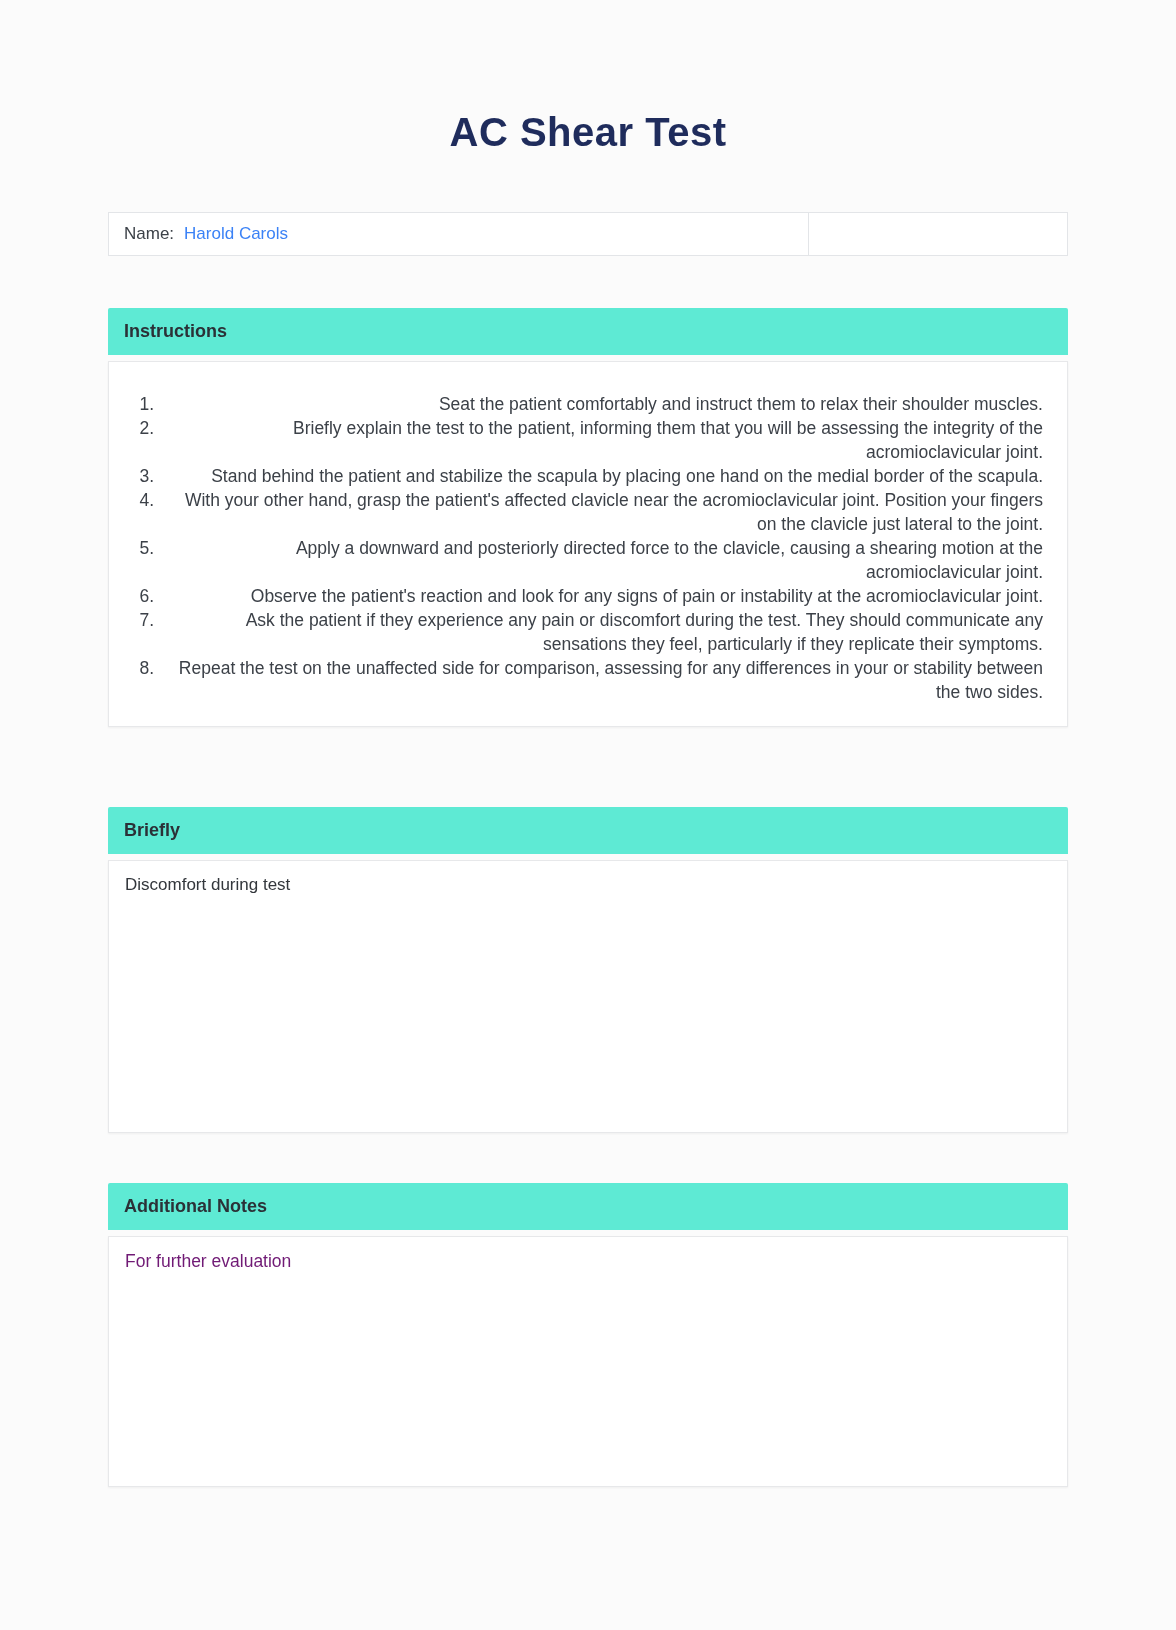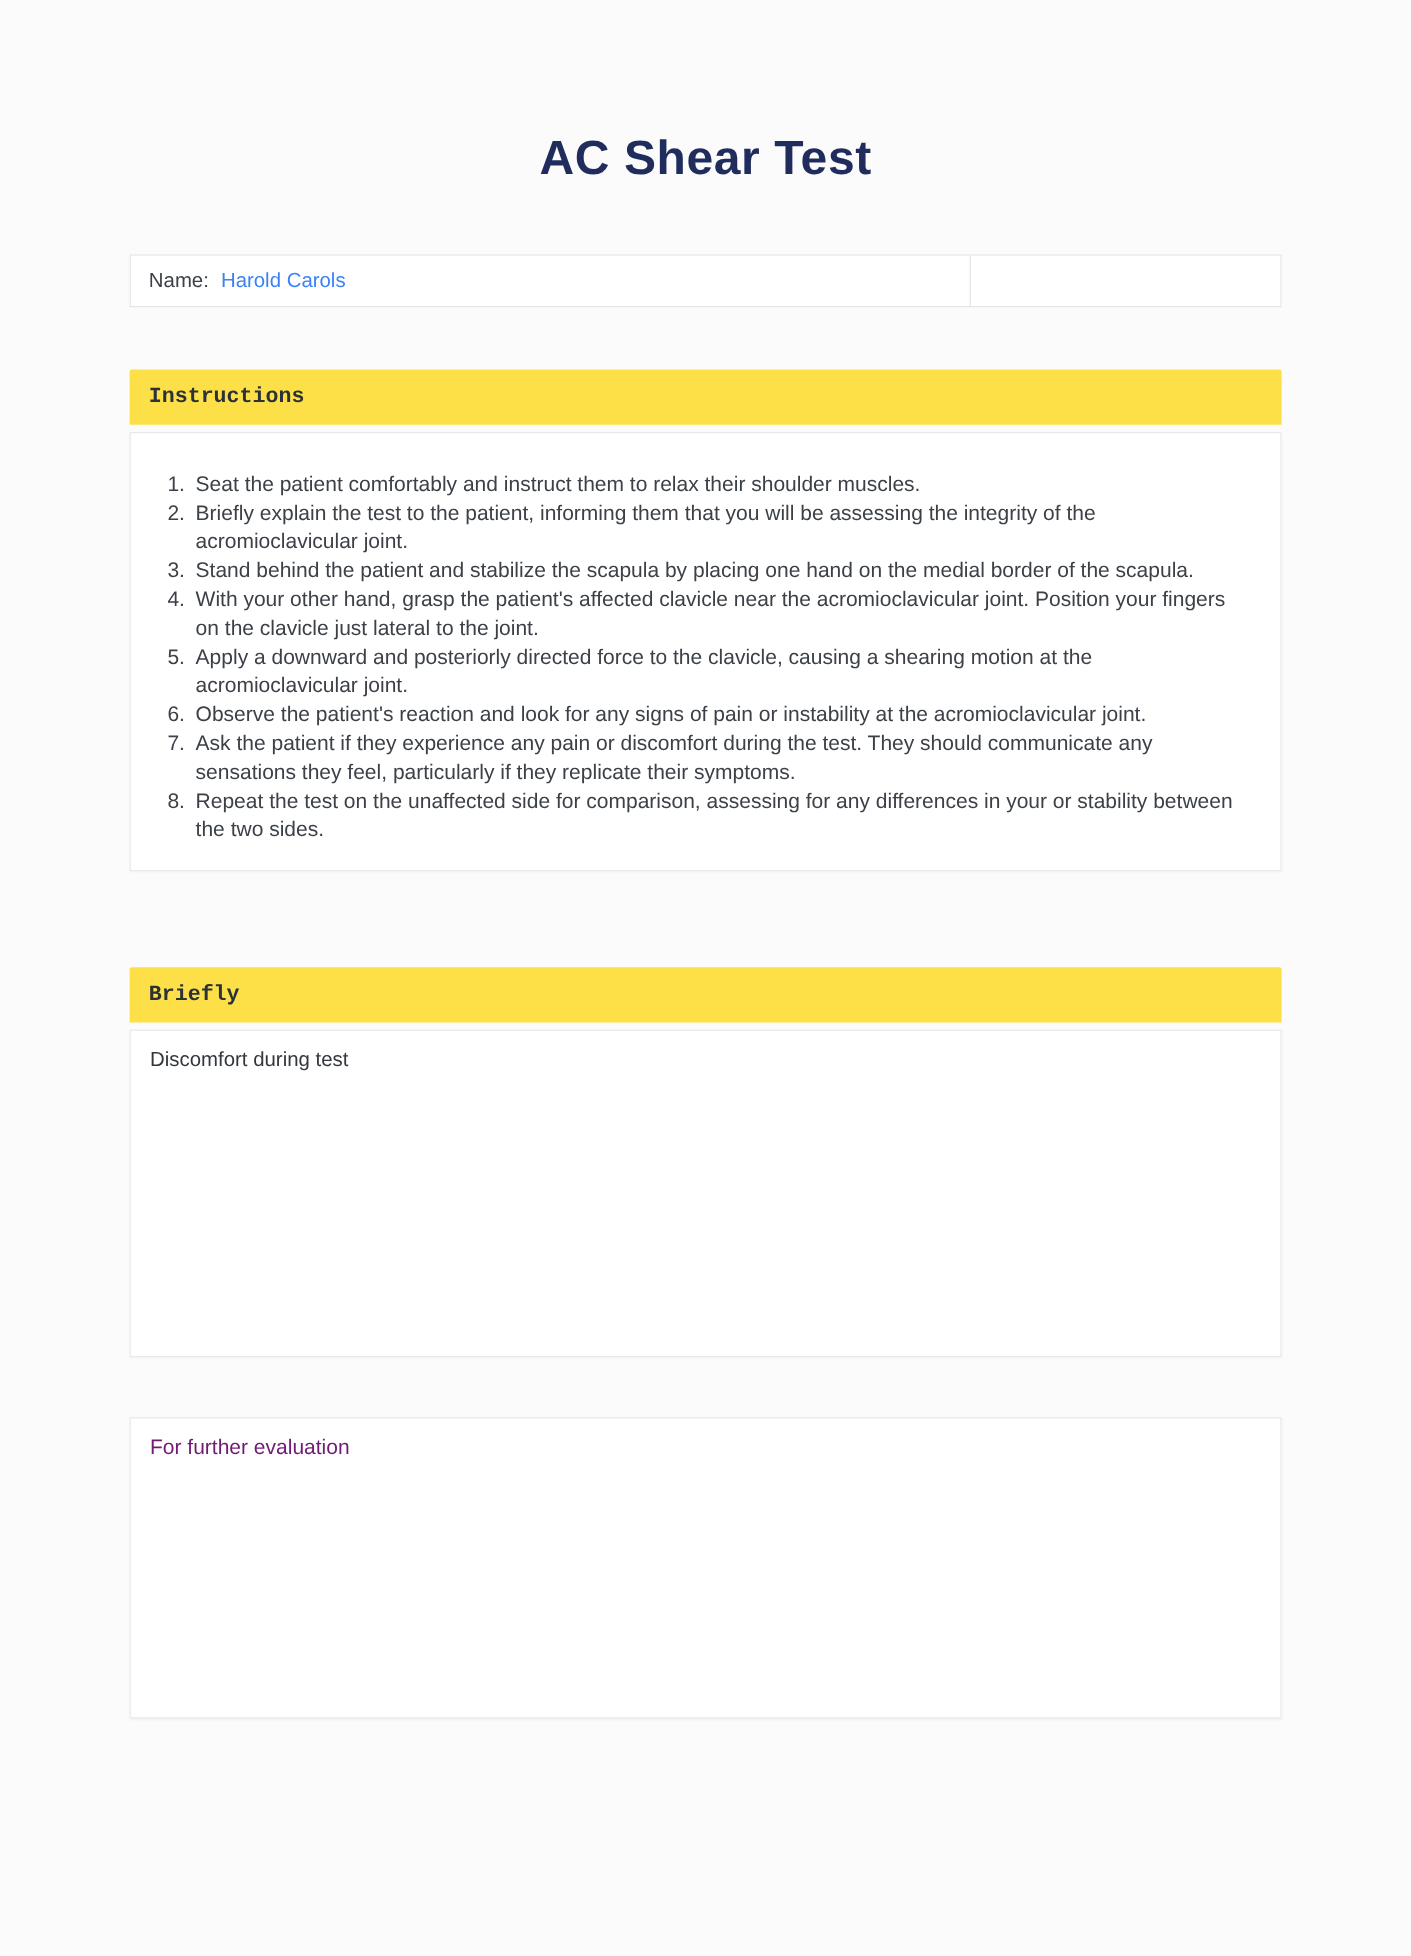--- a/index.html
+++ b/index.html
@@ -45,38 +45,38 @@
   .info-label { color: #3c4148; }
   .info-value { margin-left: 10px; color: #3b82f6; }
 
   
   .panel { width: 100%; }
   .panel.instructions { margin-top: 52px; }
   .panel.findings     { margin-top: 80px; }
   .panel.notes        { margin-top: 50px; }
 
   .panel-header {
-    background: #fde047;
+    background: #5eead4;
     padding: 13px 16px;
     font-size: 18px;
     font-weight: bold;
     color: #2b3137;
     border-radius: 2px 2px 0 0;
-    font-family: Liberation Mono, monospace;
   }
 
   .panel-body {
     margin-top: 6px;
     background: #ffffff;
     border: 1px solid #e7e8ea;
     box-shadow: 0 1px 2px rgba(0,0,0,0.05);
   }
 
   .panel-body.instructions-body {
     padding: 30px 24px 22px 24px;
+    text-align: right;
   }
 
   .instructions-body ol {
     margin: 0;
     padding-left: 26px;
     font-size: 17.5px;
     line-height: 24px;
     color: #3c4148;
   }
   .instructions-body li {
@@ -128,18 +128,19 @@
   </section>
 
   <section class="panel findings">
     <div class="panel-header">Briefly</div>
     <div class="panel-body findings-body">
       <div>Discomfort during test</div>
     </div>
   </section>
 
   <section class="panel notes">
+    <div class="panel-header">Additional Notes</div>
     <div class="panel-body notes-body">
       <div>For further evaluation</div>
     </div>
   </section>
 
 </div>
 
 </body></html>

